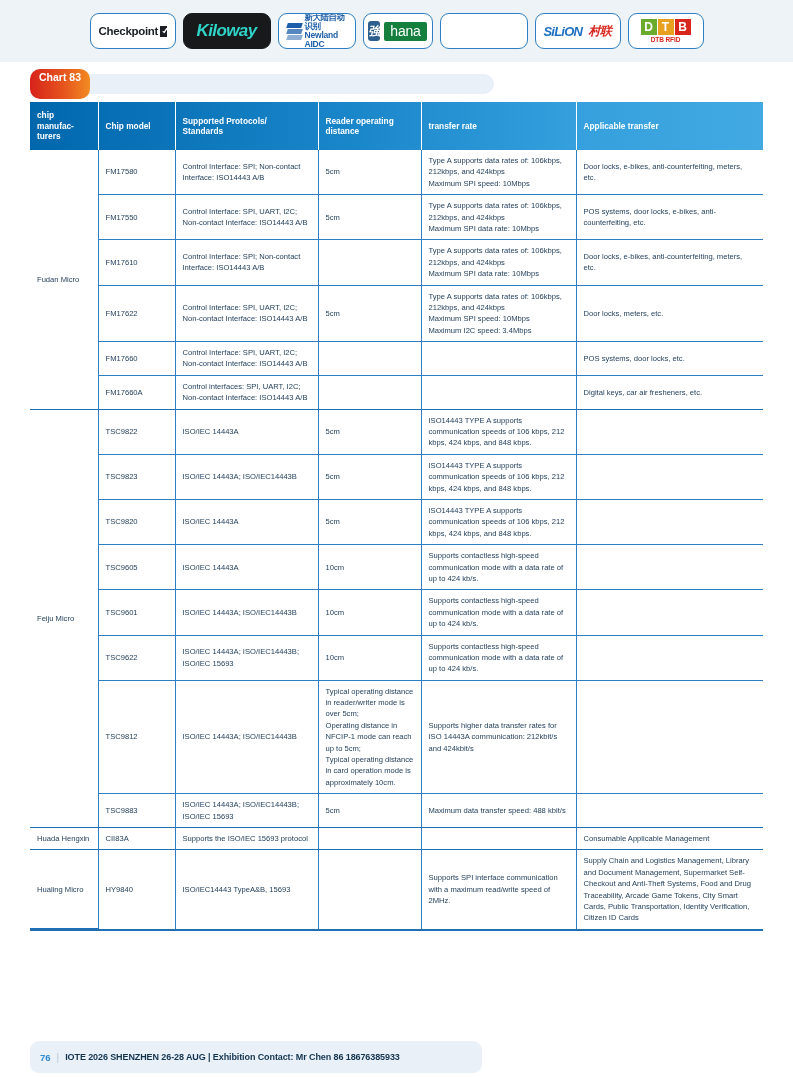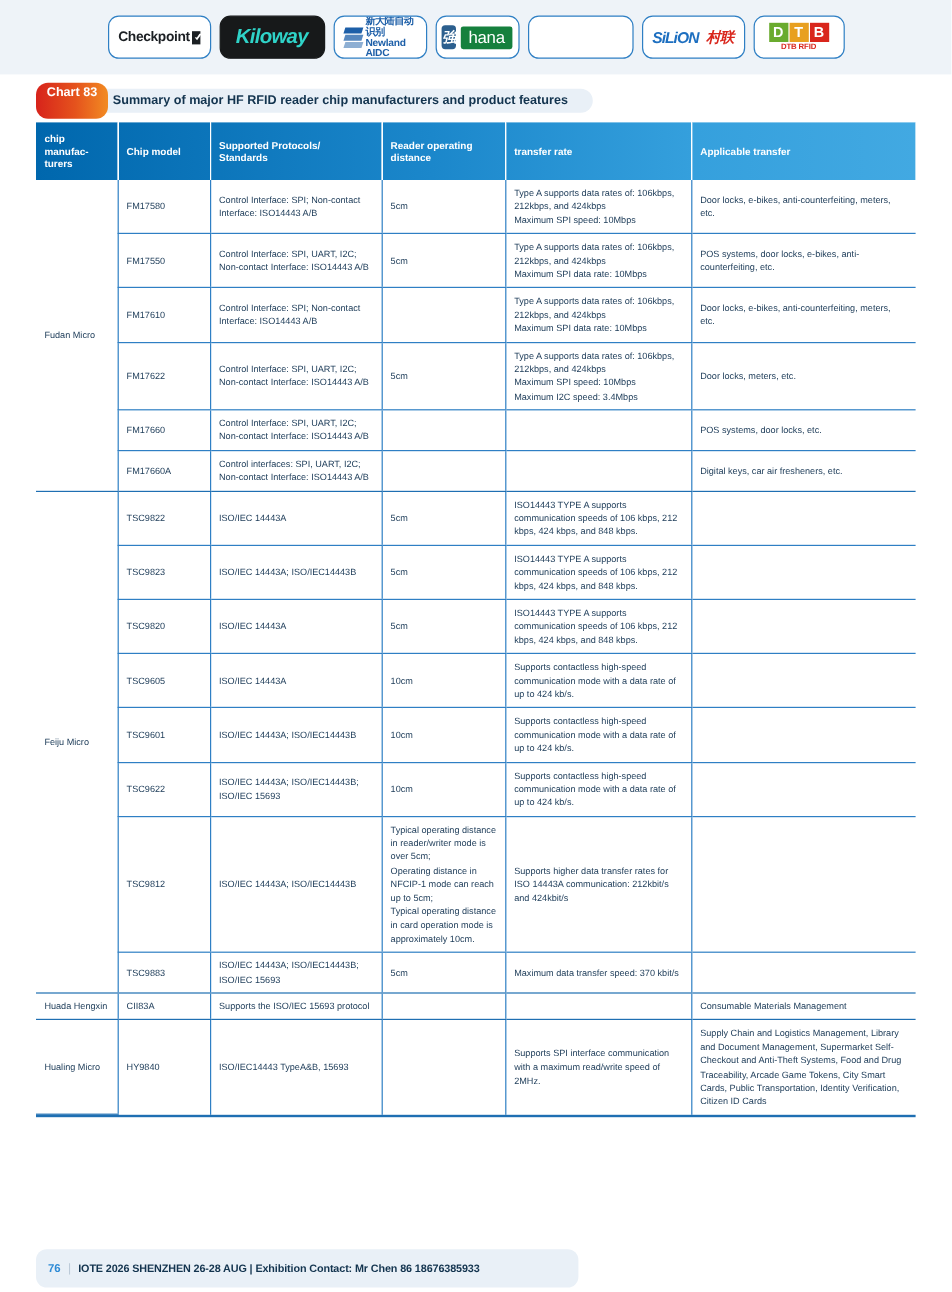--- a/index.html
+++ b/index.html
@@ -266,21 +266,20 @@
       <span class="dtb-sq dtb-t">T</span>
       <span class="dtb-sq dtb-b">B</span>
     </span>
     <span class="dtb-sub">DTB RFID</span>
   </div>
 
 </div>
 
 <div class="chart-title-wrap">
   <span class="chart-badge">Chart 83</span>
-  <span class="chart-title-text">Summary of major HF RFID reader chip manufacturers and product features</span>
 </div>
 
 <div class="table-wrap">
   <table class="rfid">
     <colgroup>
       <col class="w0">
         <col class="w1">
         <col class="w2">
         <col class="w3">
         <col class="w4">
@@ -396,30 +395,30 @@
           <td class="cell-ml">Typical operating distance in reader/writer mode is over 5cm;
 Operating distance in NFCIP-1 mode can reach up to 5cm;
 Typical operating distance in card operation mode is approximately 10cm.</td>
           <td class="cell-ml">Supports higher data transfer rates for ISO 14443A communication: 212kbit/s and 424kbit/s</td>
           <td class="cell-ml last"></td>
         </tr>
         <tr class="grpend">
           <td class="cell-ml">TSC9883</td>
           <td class="cell-ml">ISO/IEC 14443A; ISO/IEC14443B; ISO/IEC 15693</td>
           <td class="cell-ml">5cm</td>
-          <td class="cell-ml">Maximum data transfer speed: 370 kbit/s</td>
+          <td class="cell-ml">Maximum data transfer speed: 488 kbit/s</td>
           <td class="cell-ml last"></td>
         </tr>
         <tr class="grpend">
           <td class="c0 grp cell-ml" rowspan="1" style="border-bottom: 1.6px solid rgb(31, 111, 178);">Huada Hengxin</td>
           <td class="cell-ml">CII83A</td>
           <td class="cell-ml">Supports the ISO/IEC 15693 protocol</td>
           <td class="cell-ml"></td>
           <td class="cell-ml"></td>
-          <td class="cell-ml last">Consumable Materials Management</td>
+          <td class="cell-ml last">Consumable Applicable Management</td>
         </tr>
         <tr class="grpend">
           <td class="c0 grp cell-ml" rowspan="1" style="border-bottom: 1.6px solid rgb(31, 111, 178);">Hualing Micro</td>
           <td class="cell-ml">HY9840</td>
           <td class="cell-ml">ISO/IEC14443 TypeA&amp;B, 15693</td>
           <td class="cell-ml"></td>
           <td class="cell-ml">Supports SPI interface communication with a maximum read/write speed of 2MHz.</td>
           <td class="cell-ml last">Supply Chain and Logistics Management, Library and Document Management, Supermarket Self-Checkout and Anti-Theft Systems, Food and Drug Traceability, Arcade Game Tokens, City Smart Cards, Public Transportation, Identity Verification, Citizen ID Cards</td>
         </tr>
       </tbody>

